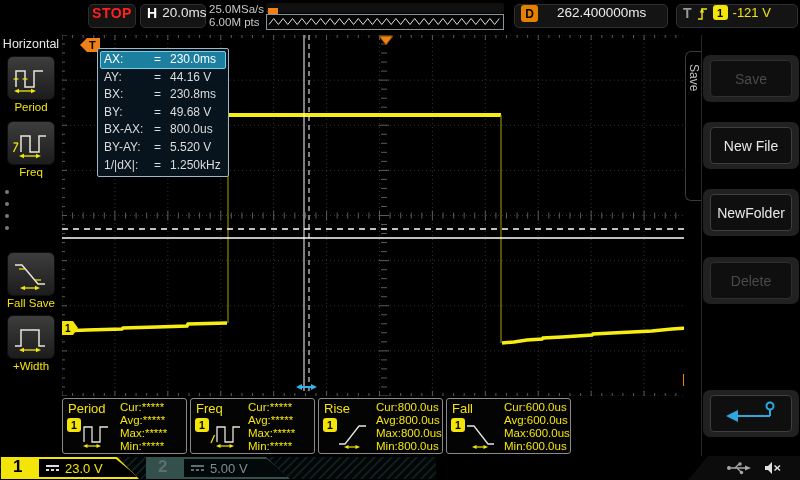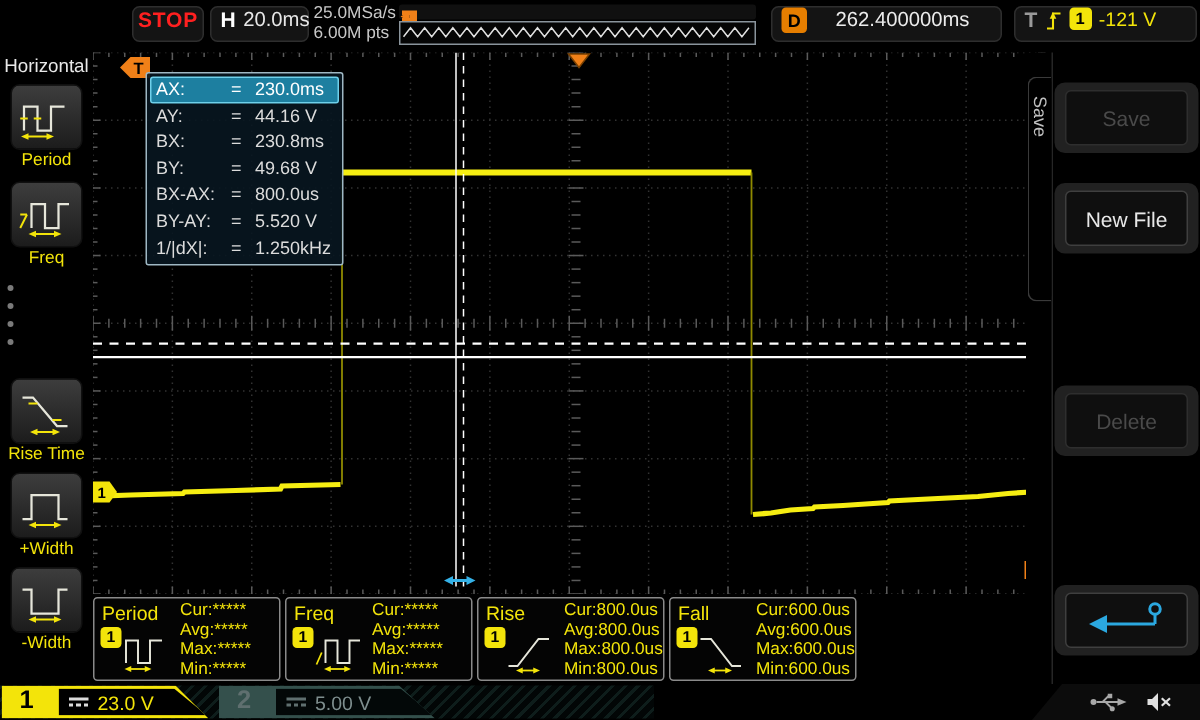--- a/index.html
+++ b/index.html
@@ -181,46 +181,35 @@
     <div class="sb-btn">
         <svg width="38" height="31">
       <polyline points="3,6 10,6 26,25 33,25" fill="none" stroke="#e6e6da" stroke-width="1.5"></polyline>
       <line x1="7" y1="10" x2="13" y2="10" stroke="#f3e40a" stroke-width="1.2"></line>
       <line x1="23" y1="21" x2="29" y2="21" stroke="#f3e40a" stroke-width="1.2"></line>
       <line x1="11" y1="29" x2="25" y2="29" stroke="#f3e40a" stroke-width="1.3"></line>
       <polygon points="8,29 13,26.8 13,31.2" fill="#f3e40a"></polygon>
           <polygon points="28,29 23,26.8 23,31.2" fill="#f3e40a"></polygon>
     </svg>
       </div>
-    <div class="sb-label">Rise Time</div>
+    <div class="sb-label">Fall Save</div>
   </div>
 
   <div class="sb-group" style="top:282px">
     <div class="sb-btn">
         <svg width="38" height="31">
       <polyline points="3,24 9,24 9,8 27,8 27,24 33,24" fill="none" stroke="#e6e6da" stroke-width="1.5"></polyline>
       <line x1="10" y1="28" x2="26" y2="28" stroke="#f3e40a" stroke-width="1.3"></line>
       <polygon points="7,28 12,25.8 12,30.2" fill="#f3e40a"></polygon>
           <polygon points="29,28 24,25.8 24,30.2" fill="#f3e40a"></polygon>
     </svg>
       </div>
     <div class="sb-label">+Width</div>
   </div>
 
-  <div class="sb-group" style="top:345px">
-    <div class="sb-btn">
-        <svg width="38" height="31">
-      <polyline points="3,8 9,8 9,24 27,24 27,8 33,8" fill="none" stroke="#e6e6da" stroke-width="1.5"></polyline>
-      <line x1="10" y1="28" x2="26" y2="28" stroke="#f3e40a" stroke-width="1.3"></line>
-      <polygon points="7,28 12,25.8 12,30.2" fill="#f3e40a"></polygon>
-          <polygon points="29,28 24,25.8 24,30.2" fill="#f3e40a"></polygon>
-    </svg>
-      </div>
-    <div class="sb-label">-Width</div>
-  </div>
 
   <div class="sb-dot" style="top:157px"></div>
   <div class="sb-dot" style="top:169px"></div>
   <div class="sb-dot" style="top:181px"></div>
   <div class="sb-dot" style="top:193px"></div>
 </div>
 
 <div class="scope">
   <svg width="635" height="361" style="position:absolute;left:0;top:0">
     <g id="grid">
@@ -634,20 +623,23 @@
   <div class="menu-tab">
     <span>Save</span>
   </div>
 
   <div class="softkey disabled" style="top:20px">
     <div class="softkey-inner">Save</div>
   </div>
   <div class="softkey" style="top:87px">
     <div class="softkey-inner">New File</div>
   </div>
+  <div class="softkey" style="top:154px">
+    <div class="softkey-inner">NewFolder</div>
+  </div>
   <div class="softkey disabled" style="top:222px">
     <div class="softkey-inner">Delete</div>
   </div>
   <div class="softkey" style="top:355px">
     <div class="softkey-inner">
       <svg width="62" height="30">
         <circle cx="50" cy="7" r="3.5" fill="none" stroke="#2ba8e0" stroke-width="2"></circle>
         <line x1="50" y1="10.5" x2="50" y2="17" stroke="#2ba8e0" stroke-width="2"></line>
         <line x1="50" y1="17" x2="17" y2="17" stroke="#2ba8e0" stroke-width="2"></line>
         <polygon points="18,11 18,23 6,17" fill="#2ba8e0"></polygon>

